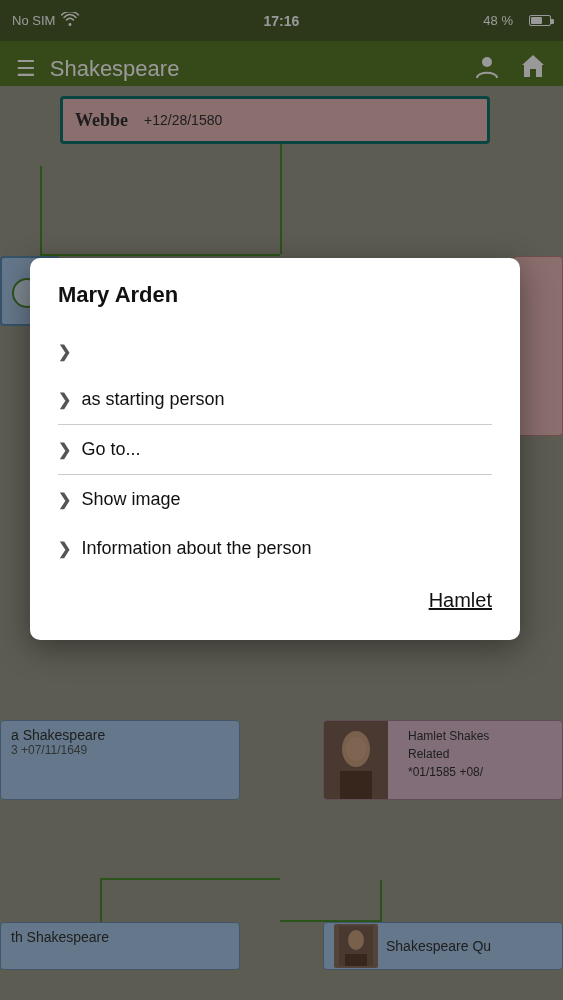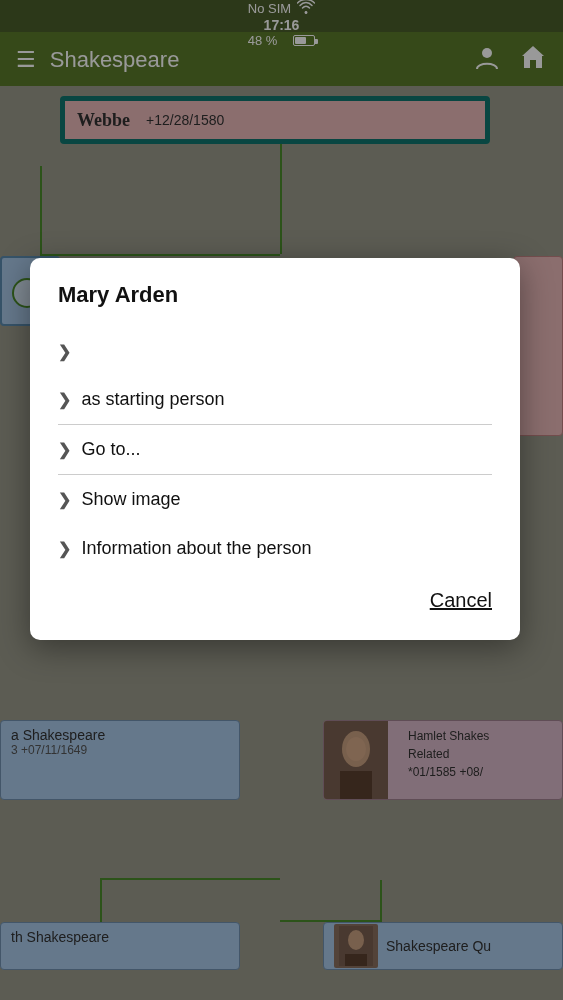--- a/index.html
+++ b/index.html
@@ -10,30 +10,29 @@
       height: 1000px;
       overflow: hidden;
       font-family: -apple-system, 'Helvetica Neue', Arial, sans-serif;
       position: relative;
       background: #888;
     }
 
     
     .status-bar {
       width: 100%;
-      height: 32px;
+      height: 41px;
       background: #4a5e2a;
       display: flex;
       align-items: center;
       justify-content: space-between;
       padding: 0 12px;
       color: white;
       font-size: 13px;
       font-weight: 500;
-      flex-direction: column;
     }
     .status-left { display: flex; align-items: center; gap: 6px; }
     .status-center { font-size: 14px; font-weight: 700; }
     .status-right { display: flex; align-items: center; gap: 16px; font-size: 13px; }
 
     
     .nav-bar {
       width: 100%;
       height: 56px;
       background: #5a7a2a;
@@ -60,21 +59,21 @@
     }
 
     
     .webbe-card {
       position: absolute;
       top: 10px;
       left: 60px;
       width: 430px;
       height: 48px;
       background: #e8b8b8;
-      border: 5px solid #0f766e;
+      border: 3px solid #0f766e;
       border-radius: 4px;
       display: flex;
       align-items: center;
       padding: 0 12px;
       gap: 16px;
     }
     .webbe-name {
       font-family: 'Times New Roman', serif;
       font-size: 18px;
       font-weight: bold;
@@ -445,15 +444,15 @@
     <span class="modal-chevron">❯</span>
     <span class="modal-item-text">Show image</span>
   </div>
 
   <div class="modal-item">
     <span class="modal-chevron">❯</span>
     <span class="modal-item-text">Information about the person</span>
   </div>
 
   <div class="modal-cancel-row">
-    <button class="cancel-btn">Cancel</button>
+    <button class="cancel-btn">Hamlet</button>
   </div>
 </div>
 
 </body></html>

